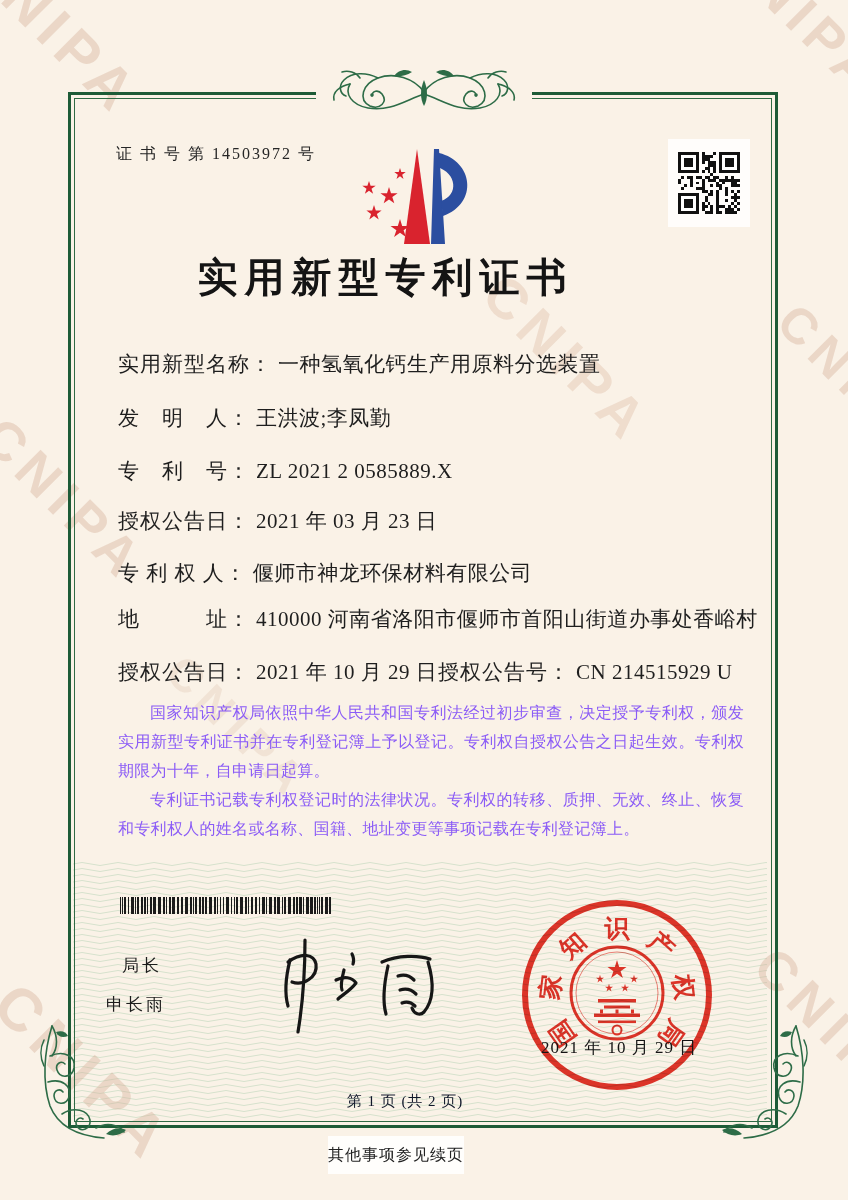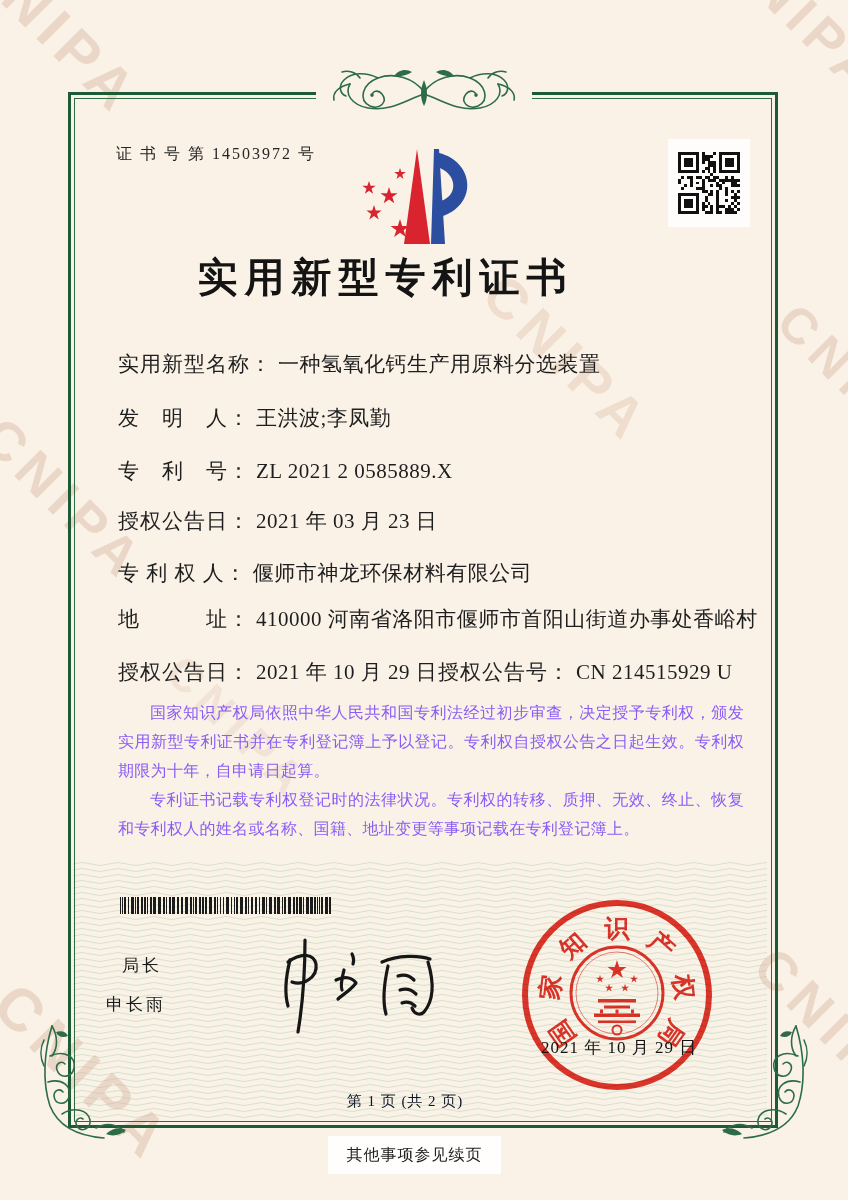--- a/index.html
+++ b/index.html
@@ -62,21 +62,21 @@
   #seal{position:absolute;left:522px;top:900px;width:178px;height:178px;border:6px solid #e02b20;
         border-radius:50%;z-index:3;opacity:.95;mix-blend-mode:multiply;}
   #seal-ring span{position:absolute;left:50%;top:50%;font-size:25px;font-weight:bold;
         font-family:"Liberation Serif",serif;}
   #emblem{position:absolute;left:50%;top:49%;transform:translate(-50%,-50%);}
   .seal-date{position:absolute;left:524px;top:1036px;width:190px;text-align:center;font-size:17px;
         color:#141414;letter-spacing:1px;z-index:5;}
 
   .page-info{position:absolute;left:285px;top:1092px;width:240px;text-align:center;font-size:15px;
         letter-spacing:1px;z-index:3;color:#0f172a;}
-  .note-box{position:absolute;left:328px;top:1136px;width:173px;height:38px;background:#fffefc;
+  .note-box{position:absolute;left:328px;top:1136px;width:136px;height:38px;background:#fffefc;
         z-index:3;display:flex;align-items:center;justify-content:center;font-size:16px;
         letter-spacing:1px;color:#222;}
 </style>
 </head>
 <body>
 
 <div class="page">
 
   <svg id="guilloche" width="694" height="262">
       <path d="M0,4 q9,-3 18,0 t18,0 q9,-3 18,0 t18,0 q9,-3 18,0 t18,0 q9,-3 18,0 t18,0 q9,-3 18,0 t18,0 q9,-3 18,0 t18,0 q9,-3 18,0 t18,0 q9,-3 18,0 t18,0 q9,-3 18,0 t18,0 q9,-3 18,0 t18,0 q9,-3 18,0 t18,0 q9,-3 18,0 t18,0 q9,-3 18,0 t18,0 q9,-3 18,0 t18,0 q9,-3 18,0 t18,0 q9,-3 18,0 t18,0 q9,-3 18,0 t18,0 q9,-3 18,0 t18,0 q9,-3 18,0 t18,0 q9,-3 18,0 t18,0" stroke="#cbdcc5" fill="none" stroke-width="0.9"></path>

